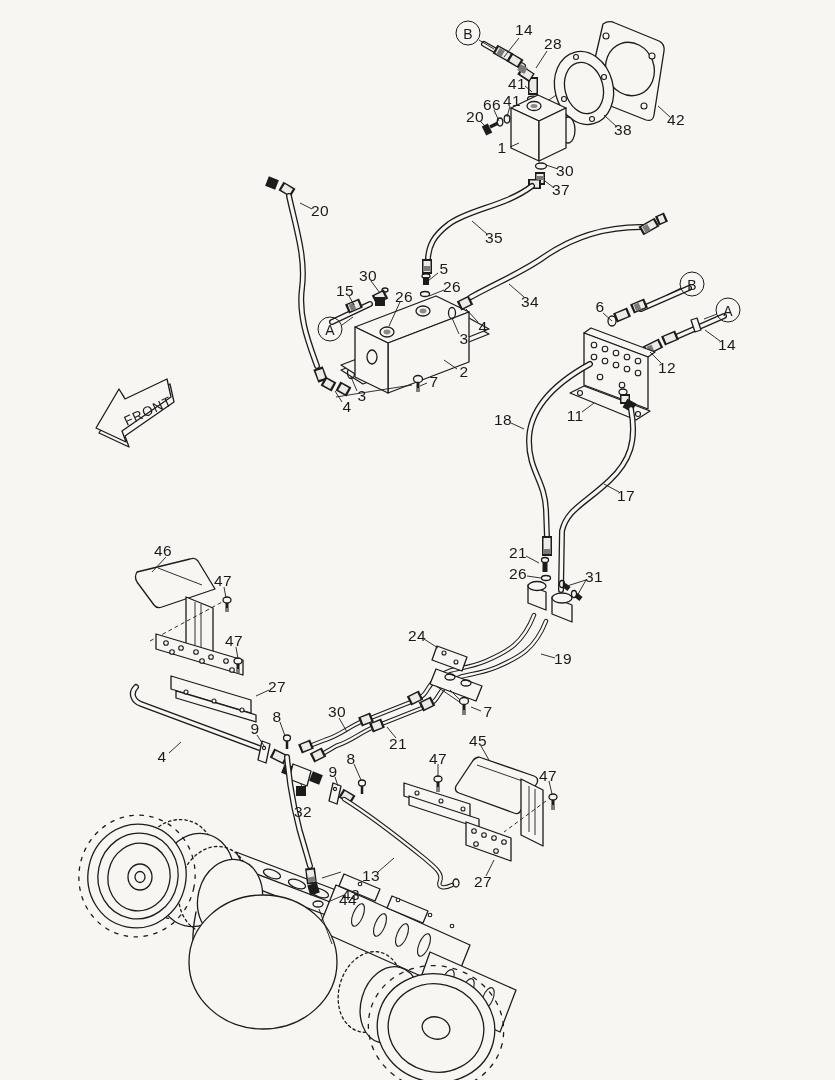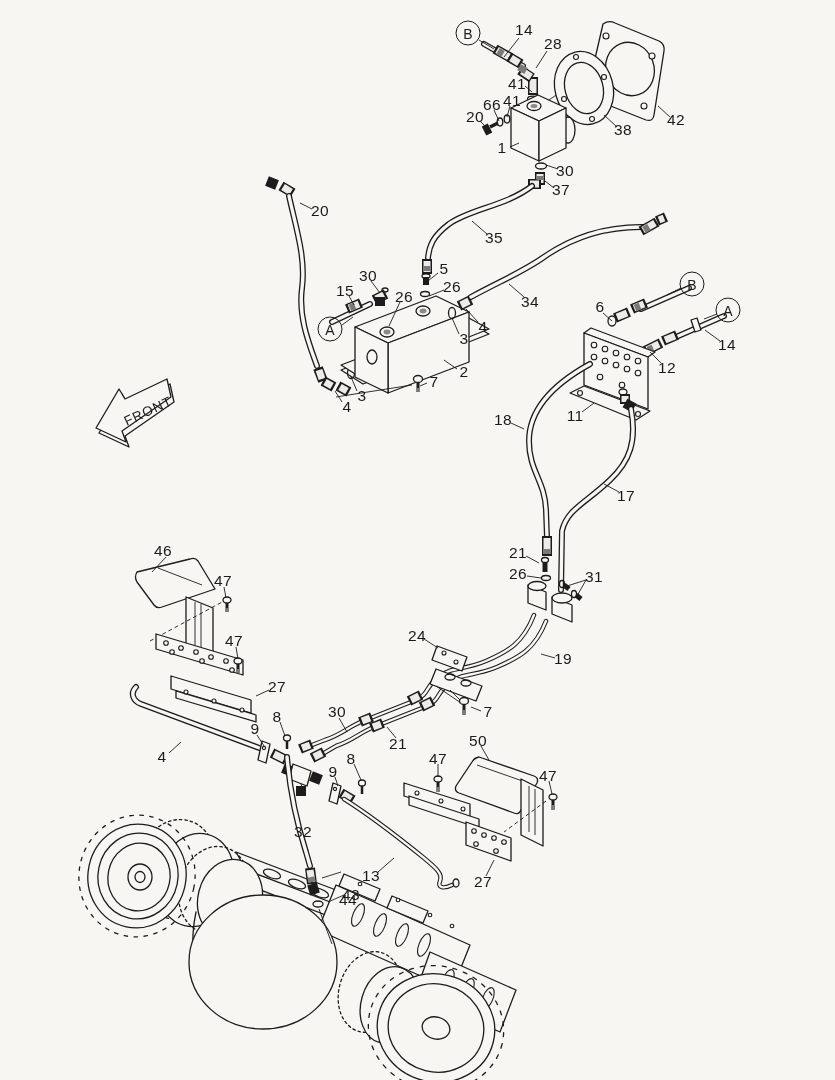--- a/index.html
+++ b/index.html
@@ -516,22 +516,22 @@
 <div class="co" style="left:417px;top:636px">24</div>
 <div class="co" style="left:563px;top:659px">19</div>
 <div class="co" style="left:162px;top:757px">4</div>
 <div class="co" style="left:255px;top:729px">9</div>
 <div class="co" style="left:277px;top:717px">8</div>
 <div class="co" style="left:337px;top:712px">30</div>
 <div class="co" style="left:398px;top:744px">21</div>
 <div class="co" style="left:488px;top:712px">7</div>
 <div class="co" style="left:351px;top:759px">8</div>
 <div class="co" style="left:333px;top:772px">9</div>
-<div class="co" style="left:303px;top:832px">32</div>
-<div class="co" style="left:478px;top:741px">50</div>
+<div class="co" style="left:303px;top:812px">32</div>
+<div class="co" style="left:478px;top:741px">45</div>
 <div class="co" style="left:438px;top:759px">47</div>
 <div class="co" style="left:548px;top:776px">47</div>
 <div class="co" style="left:483px;top:882px">27</div>
 <div class="co" style="left:371px;top:876px">13</div>
 <div class="co" style="left:348px;top:900px">44</div>
 <div class="co" style="left:351px;top:895px">43</div>
 
 </div>
 
 </body></html>

